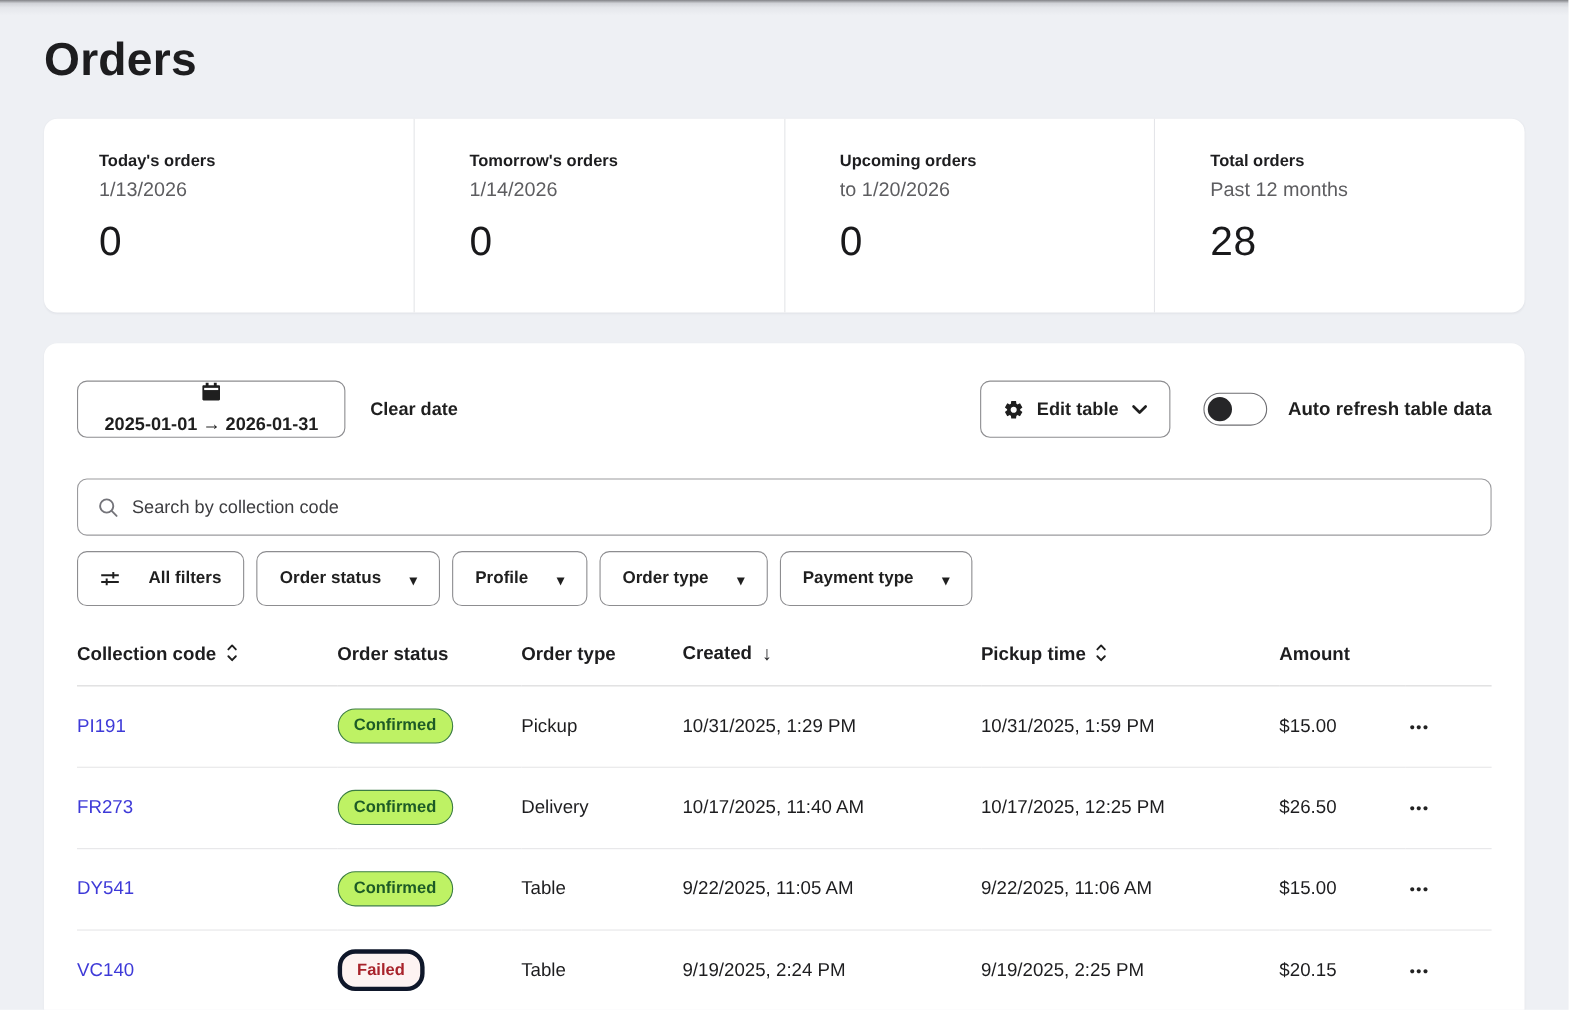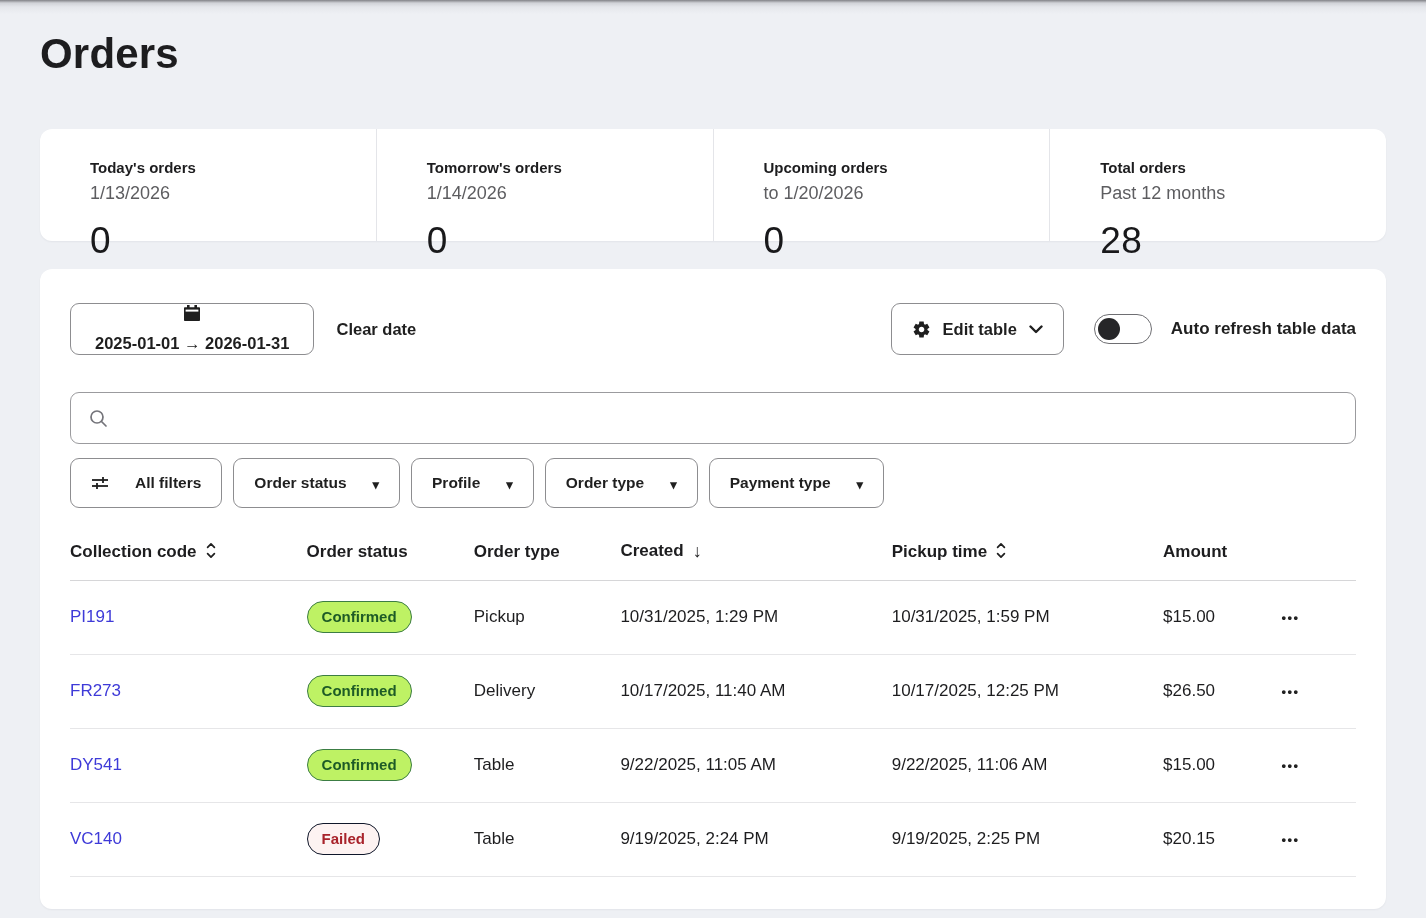--- a/index.html
+++ b/index.html
@@ -18,21 +18,21 @@
   .page { padding: 0 40px; }
   .page-title {
     font-size: 42px; font-weight: 700; letter-spacing: 0.2px;
     padding-top: 30px; color: #1d1d1f;
   }
   .card {
     background: #fff; border-radius: 12px;
     box-shadow: 0 1px 2px rgba(20,20,40,0.05);
   }
   
-  .stats-card { margin-top: 51px; height: 112px; display: flex; align-items: stretch; }
+  .stats-card { margin-top: 30px; height: 176px; display: flex; align-items: stretch; }
   .stat {
     flex: 1 1 0; padding: 30px 0 0 50px; position: relative;
   }
   .stat + .stat { border-left: 1px solid #e4e5e9; }
   .stat-label { font-size: 15px; font-weight: 700; color: #1d1d1f; }
   .stat-sub { font-size: 18px; color: #5d5d60; margin-top: 7px; }
   .stat-value { font-size: 37px; font-weight: 400; color: #19191b; margin-top: 16px; letter-spacing: 0.5px; }
   
   .main-card { margin-top: 28px; min-height: 640px; padding: 34px 30px 0 30px; }
   .toolbar { display: flex; align-items: center; height: 52px; }
@@ -92,21 +92,21 @@
   td {
     height: 74px; vertical-align: middle; font-size: 17px; color: #1d1d1f;
     border-bottom: 1px solid #e6e6e8; white-space: nowrap;
   }
   a.code-link { color: #3e3ad8; text-decoration: none; font-size: 17px; cursor: pointer; }
   .badge {
     display: inline-block; padding: 5px 14px 6px; border-radius: 16px;
     font-size: 15px; font-weight: 700; line-height: 1.3;
   }
   .badge[data-variant="success"] { color: #1d5b26; border: 1px solid #3c7d44; background: #bef264; }
-  .badge[data-variant="failed"]  { color: #a8232b; border: 1px solid #0f172a; background: #fdf3f2; }
+  .badge[data-variant="failed"]  { color: #a8232b; border: 4px solid #0f172a; background: #fdf3f2; }
   .kebab-btn {
     background: none; border: none; cursor: pointer; color: #222;
     font-size: 13px; font-weight: 700; letter-spacing: 1.5px; padding: 6px 4px;
   }
   .sort-arrow { font-size: 18px; font-weight: 400; }
   .icon { display: inline-flex; align-items: center; justify-content: center; }
 </style>
 </head>
 <body>
 
@@ -175,20 +175,21 @@
     </div>
 
     <div class="search-row">
       <div class="search-box">
         <span class="icon">
           <svg width="19" height="19" viewBox="0 0 19 19">
               <circle cx="8" cy="8" r="6" fill="none" stroke="#74747a" stroke-width="1.7"></circle>
               <line x1="12.5" y1="12.5" x2="17" y2="17" stroke="#74747a" stroke-width="1.7" stroke-linecap="round"></line>
             </svg>
         </span>
+        <input type="text" placeholder="Search by collection code" style="">
       </div>
     </div>
 
     <div class="filters-row">
       <button class="btn filter-btn">
         <span class="icon">
           <svg width="18" height="14" viewBox="0 0 18 14">
               <line x1="1" y1="4" x2="17" y2="4" stroke="#1f1f1f" stroke-width="1.8"></line>
               <line x1="12" y1="1" x2="12" y2="7" stroke="#1f1f1f" stroke-width="1.8"></line>
               <line x1="1" y1="10" x2="17" y2="10" stroke="#1f1f1f" stroke-width="1.8"></line>

